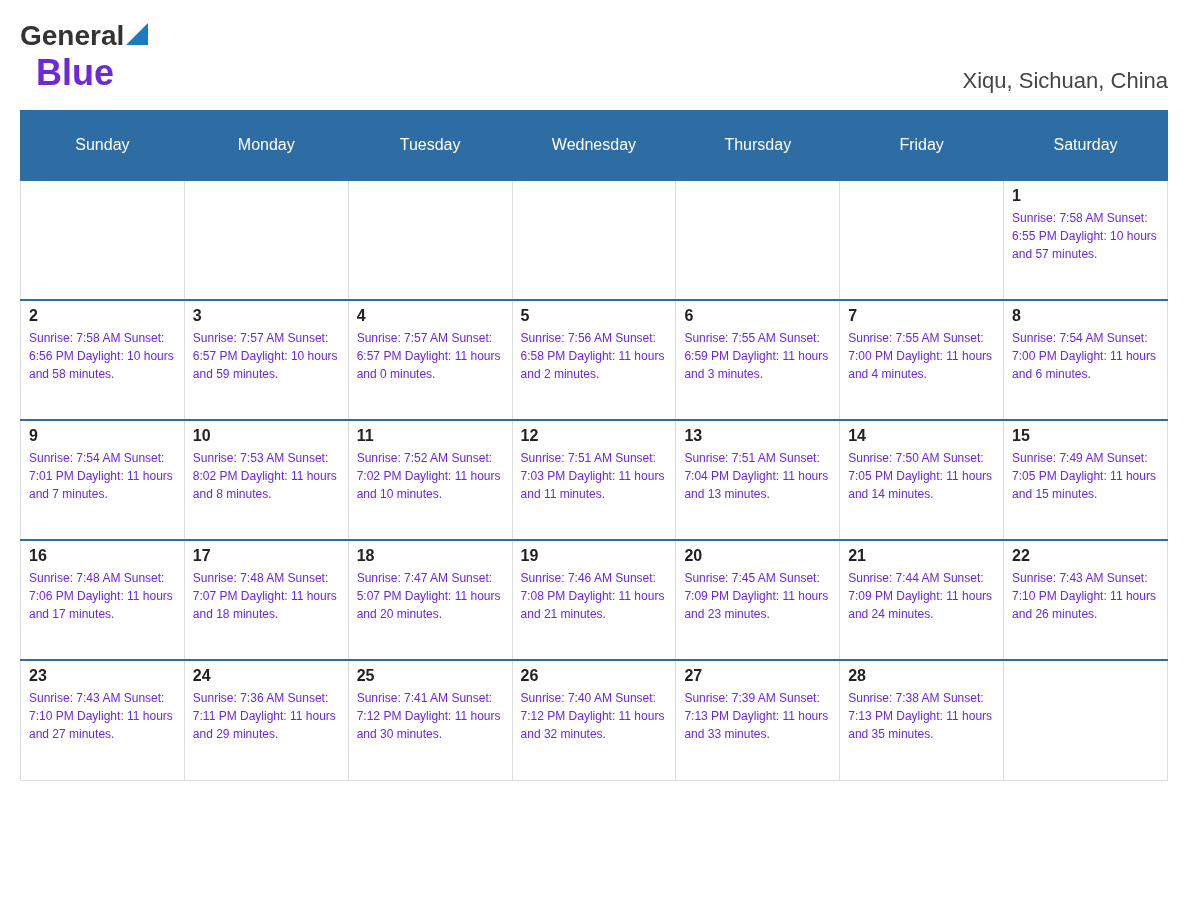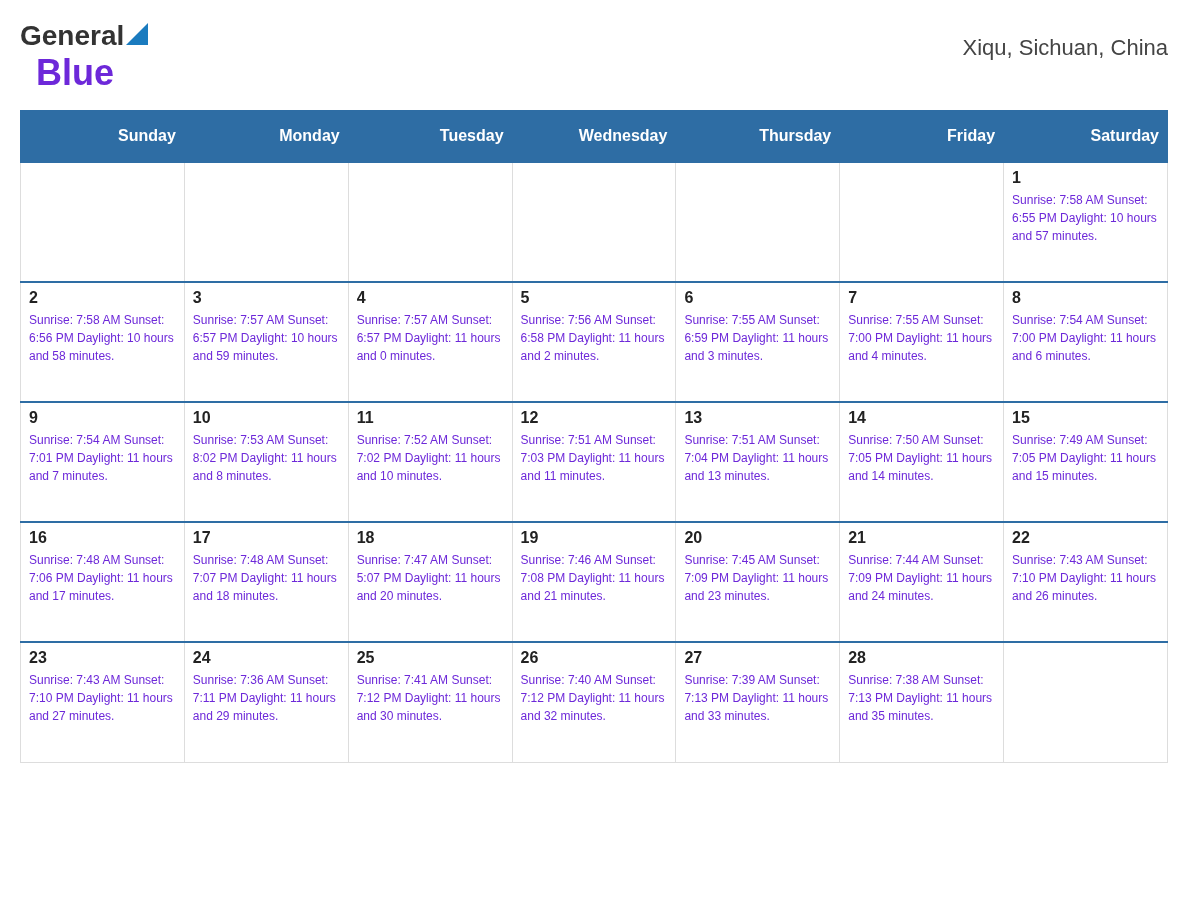--- a/index.html
+++ b/index.html
@@ -6,21 +6,21 @@
     body {
       font-family: Arial, sans-serif;
       background: #fff;
       padding: 20px;
       width: 1188px;
       min-height: 918px;
     }
     .header-area {
       display: flex;
       justify-content: space-between;
-      align-items: flex-start;
+      align-items: flex-end;
       margin-bottom: 16px;
     }
     .logo-text-general {
       font-size: 28px;
       font-weight: bold;
       color: #333;
     }
     .logo-wrapper {
       display: flex;
       flex-direction: column;
@@ -51,23 +51,23 @@
     }
     .calendar {
       width: 100%;
       border-collapse: collapse;
       table-layout: fixed;
     }
     .calendar thead th {
       background-color: #2e6da4;
       color: #fff;
       font-size: 16px;
-      font-weight: bold;
-      padding: 16px 8px;
-      text-align: right;
+      font-weight: normal;
+      padding: 25px 8px;
+      text-align: center;
       border: 1px solid #2e6da4;
     }
     .calendar tbody td {
       border: 1px solid #aaa;
       vertical-align: top;
       padding: 6px 8px;
       height: 120px;
       background: #fff;
     }
     .calendar tbody tr td {

